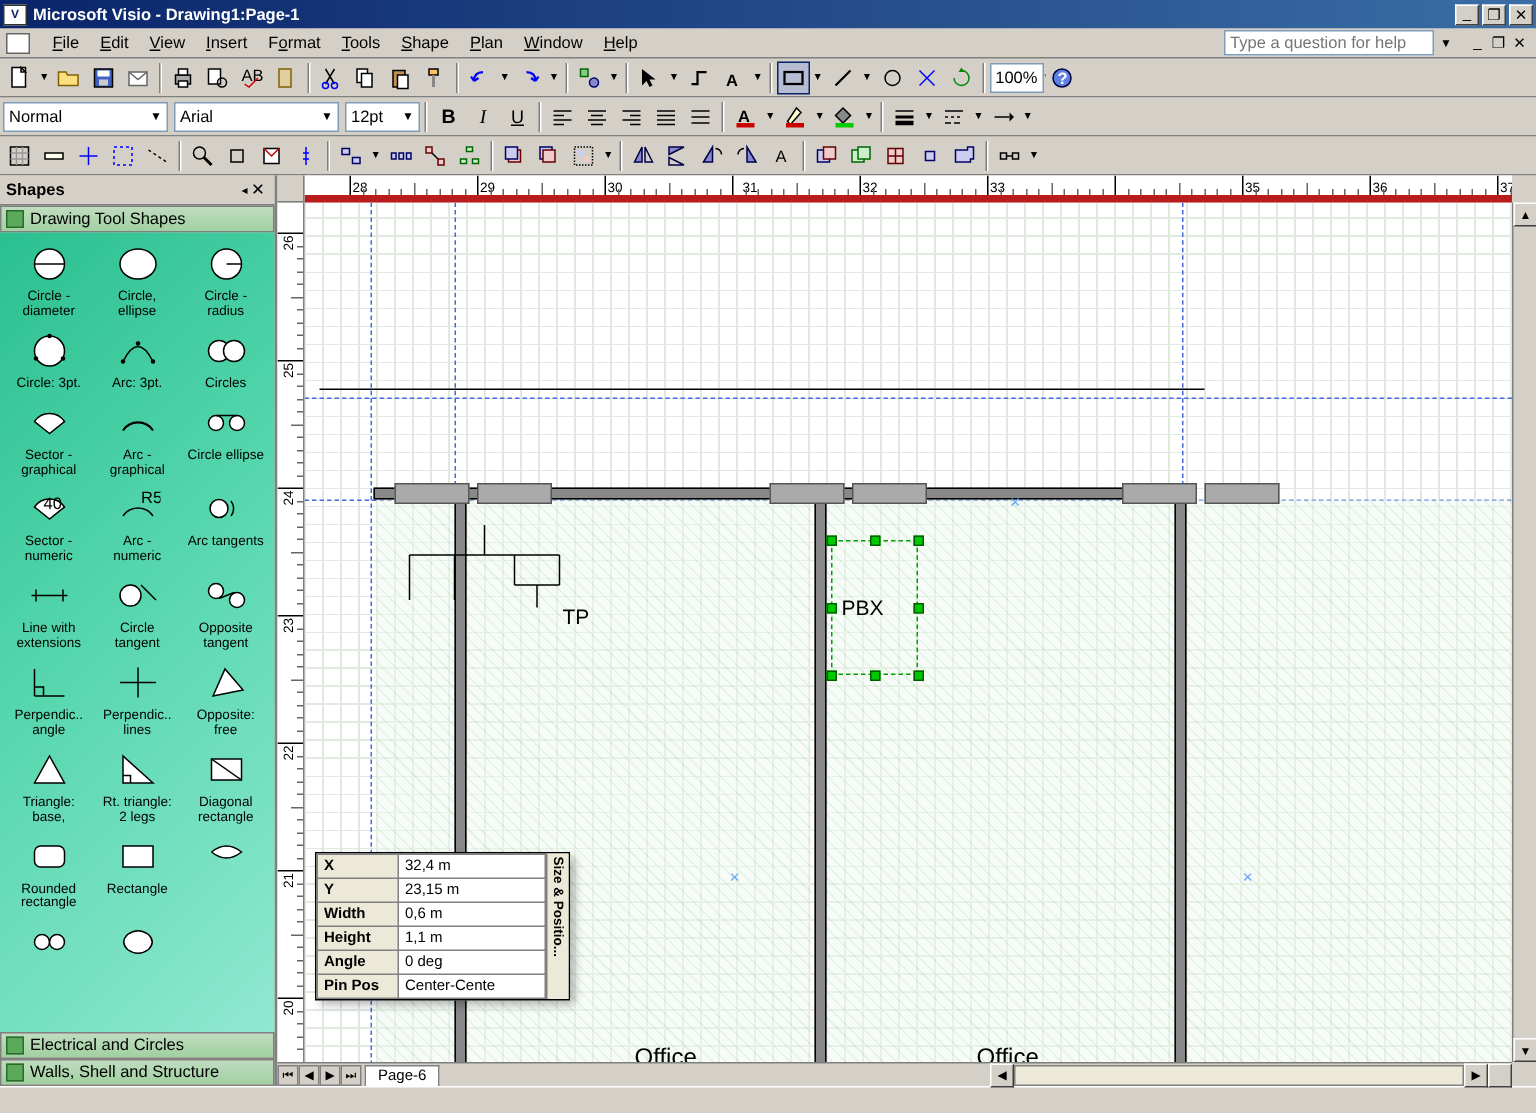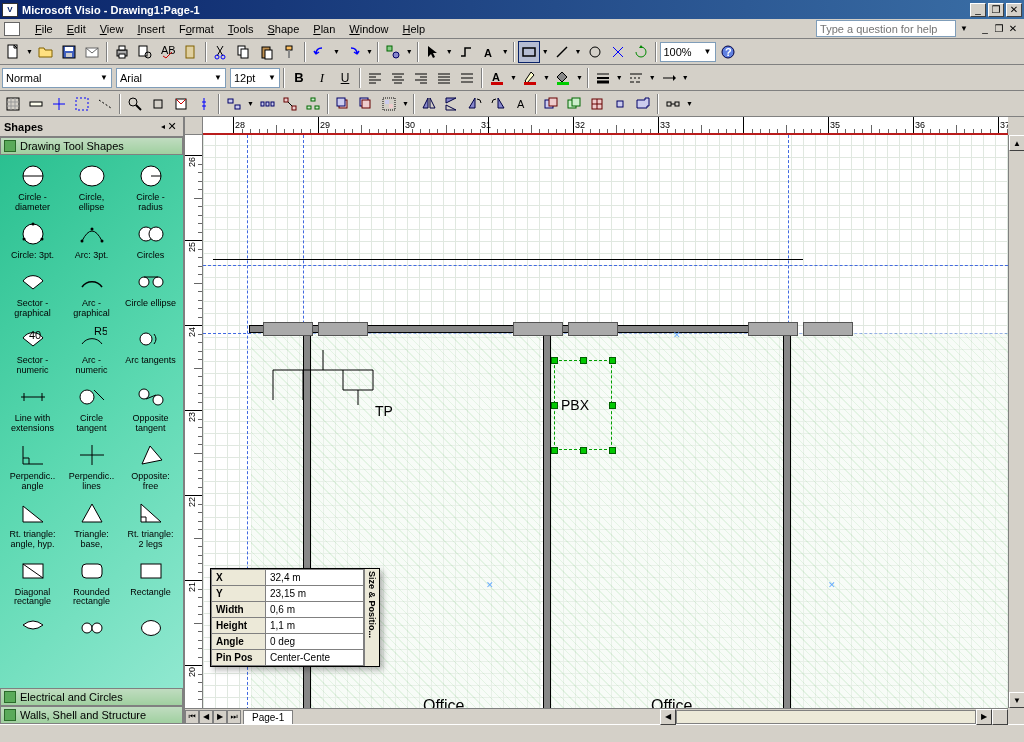--- a/index.html
+++ b/index.html
@@ -42,21 +42,21 @@
 .stencil-hdr { background: linear-gradient(#c0dcc0, #a0d0a0); height: 18px; display: flex; align-items: center; padding: 0 3px; border: 1px solid #808080; cursor: pointer; font-size: 11px; }
 .stencil-hdr .ic { width: 12px; height: 12px; background: #5aaa5a; border: 1px solid #2a6a2a; margin-right: 4px; }
 .stencil-body { background: linear-gradient(135deg, #2ac090 0%, #5ad8b0 50%, #90e8d0 100%); flex: 1; overflow-y: auto; padding: 4px; display: grid; grid-template-columns: repeat(3, 1fr); gap: 2px; align-content: start; }
 .shape-item { display: flex; flex-direction: column; align-items: center; padding: 2px; cursor: pointer; }
 .shape-item .sicon { width: 36px; height: 30px; display: flex; align-items: center; justify-content: center; }
 .shape-item .slabel { font-size: 9px; text-align: center; color: #000; line-height: 1.1; margin-top: 2px; }
 
 
 .canvas-area { flex: 1; display: flex; flex-direction: column; background: #d4d0c8; position: relative; }
 .ruler-corner { position: absolute; left: 0; top: 0; width: 18px; height: 18px; background: #d4d0c8; border-right: 1px solid #808080; border-bottom: 1px solid #808080; z-index: 3; }
-.ruler-h { position: absolute; left: 18px; top: 0; right: 16px; height: 18px; background: #fff; border-bottom: 2px solid #b91c1c; z-index: 2; overflow: hidden; }
+.ruler-h { position: absolute; left: 18px; top: 0; right: 16px; height: 18px; background: #fff; border-bottom: 5px solid #b91c1c; z-index: 2; overflow: hidden; }
 .ruler-v { position: absolute; left: 0; top: 18px; width: 18px; bottom: 16px; background: #fff; border-right: 1px solid #808080; z-index: 2; overflow: hidden; }
 .canvas-scroll { position: absolute; left: 18px; top: 18px; right: 16px; bottom: 16px; background: #d4d0c8; overflow: hidden; }
 .canvas-page { position: absolute; left: 0; top: 0; width: 820px; height: 575px; background: #fff; background-image: repeating-linear-gradient(0deg, #e0e8e0 0, #e0e8e0 1px, transparent 1px, transparent 12px), repeating-linear-gradient(90deg, #e0e8e0 0, #e0e8e0 1px, transparent 1px, transparent 12px); }
 .scrollbar-v { position: absolute; right: 0; top: 18px; bottom: 16px; width: 16px; background: #d4d0c8; border-left: 1px solid #808080; }
 .scrollbar-h { position: absolute; left: 0; bottom: 0; right: 16px; height: 16px; background: #d4d0c8; border-top: 1px solid #808080; display: flex; align-items: center; }
 .scroll-btn { width: 16px; height: 16px; background: #d4d0c8; border: 1px solid #fff; border-right-color: #404040; border-bottom-color: #404040; display: flex; align-items: center; justify-content: center; font-size: 8px; cursor: pointer; }
 .page-tab { background: #fff; border: 1px solid #808080; border-bottom: none; padding: 1px 8px; font-size: 10px; margin-left: 2px; cursor: pointer; }
 .page-tabs { display: flex; align-items: center; height: 16px; }
 .nav-btn { width: 14px; height: 14px; display: flex; align-items: center; justify-content: center; font-size: 8px; cursor: pointer; border: 1px solid #808080; background: #d4d0c8; }
 
@@ -264,21 +264,21 @@
         <line x1="13" y1="3" x2="3" y2="13" stroke="#00f"></line>
       </svg>
     </div>
   <div class="tbtn">
       <svg viewBox="0 0 16 16">
         <path d="M8 3 A5 5 0 1 1 3 8" fill="none" stroke="#080"></path>
         <path d="M8 1 L10 4 L6 4 Z" fill="#080"></path>
       </svg>
     </div>
   <div class="tsep"></div>
-  <div class="combo" style="width:56px">
+  <div class="combo" style="width:36px">
       <span>100%</span>
       <span class="arr">▼</span>
     </div>
   <div class="tbtn">
       <svg viewBox="0 0 16 16">
         <circle cx="8" cy="8" r="6" fill="#6080e0" stroke="#004"></circle>
         <text x="5" y="12" font-size="10" fill="#fff" font-weight="bold">?</text>
       </svg>
     </div>
 </div>
@@ -742,28 +742,20 @@
           </div>
           <div class="slabel">Perpendic.. lines</div>
         </div>
       <div class="shape-item">
           <div class="sicon">
             <svg width="30" height="26">
               <path d="M6 22 L14 4 L26 18 Z" fill="#fff" stroke="#000"></path>
             </svg>
           </div>
           <div class="slabel">Opposite: free</div>
-        </div>
-      <div class="shape-item">
-          <div class="sicon">
-            <svg width="30" height="26">
-              <path d="M5 22 L5 6 L25 22 Z" fill="#fff" stroke="#000"></path>
-            </svg>
-          </div>
-          <div class="slabel">Rt. triangle: angle, hyp.</div>
         </div>
       <div class="shape-item">
           <div class="sicon">
             <svg width="30" height="26">
               <path d="M5 22 L15 4 L25 22 Z" fill="#fff" stroke="#000"></path>
             </svg>
           </div>
           <div class="slabel">Triangle: base,</div>
         </div>
       <div class="shape-item">
@@ -866,21 +858,21 @@
         <div class="subtk" style="left: 208.5px; bottom: 0px; width: 1px; height: 4px;"></div>
         <div class="subtk" style="left: 217px; bottom: 0px; width: 1px; height: 4px;"></div>
         <div class="subtk" style="left: 225.5px; bottom: 0px; width: 1px; height: 4px;"></div>
         <div class="subtk" style="left: 234px; bottom: 0px; width: 1px; height: 4px;"></div>
         <div class="subtk" style="left: 242.5px; bottom: 0px; width: 1px; height: 8px;"></div>
         <div class="subtk" style="left: 251px; bottom: 0px; width: 1px; height: 4px;"></div>
         <div class="subtk" style="left: 259.5px; bottom: 0px; width: 1px; height: 4px;"></div>
         <div class="subtk" style="left: 268px; bottom: 0px; width: 1px; height: 4px;"></div>
         <div class="subtk" style="left: 276.5px; bottom: 0px; width: 1px; height: 4px;"></div>
         <div class="tick" style="left: 285px;"></div>
-        <div class="ticklbl" style="left: 278px;">31</div>
+        <div class="ticklbl" style="left: 292px;">31</div>
         <div class="subtk" style="left: 293.5px; bottom: 0px; width: 1px; height: 4px;"></div>
         <div class="subtk" style="left: 302px; bottom: 0px; width: 1px; height: 4px;"></div>
         <div class="subtk" style="left: 310.5px; bottom: 0px; width: 1px; height: 4px;"></div>
         <div class="subtk" style="left: 319px; bottom: 0px; width: 1px; height: 4px;"></div>
         <div class="subtk" style="left: 327.5px; bottom: 0px; width: 1px; height: 8px;"></div>
         <div class="subtk" style="left: 336px; bottom: 0px; width: 1px; height: 4px;"></div>
         <div class="subtk" style="left: 344.5px; bottom: 0px; width: 1px; height: 4px;"></div>
         <div class="subtk" style="left: 353px; bottom: 0px; width: 1px; height: 4px;"></div>
         <div class="subtk" style="left: 361.5px; bottom: 0px; width: 1px; height: 4px;"></div>
         <div class="tick" style="left: 370px;"></div>
@@ -1079,21 +1071,21 @@
     <div class="scrollbar-v">
       <div class="scroll-btn" style="position:absolute;top:0">▲</div>
       <div class="scroll-btn" style="position:absolute;bottom:0">▼</div>
     </div>
     <div class="scrollbar-h">
       <div class="page-tabs">
         <div class="nav-btn">⏮</div>
         <div class="nav-btn">◀</div>
         <div class="nav-btn">▶</div>
         <div class="nav-btn">⏭</div>
-        <div class="page-tab">Page-1</div>
+        <div class="page-tab">Page-6</div>
       </div>
       <div style="flex:1"></div>
       <div class="scroll-btn">◀</div>
       <div style="width:300px;height:14px;background:#ece9d8;border:1px solid #808080"></div>
       <div class="scroll-btn">▶</div>
       <div class="scroll-btn"></div>
     </div>
   </div>
 </div>
 

